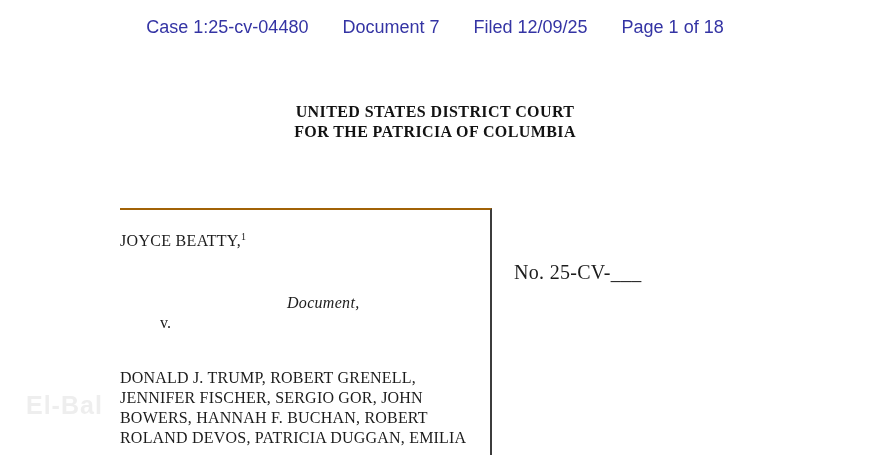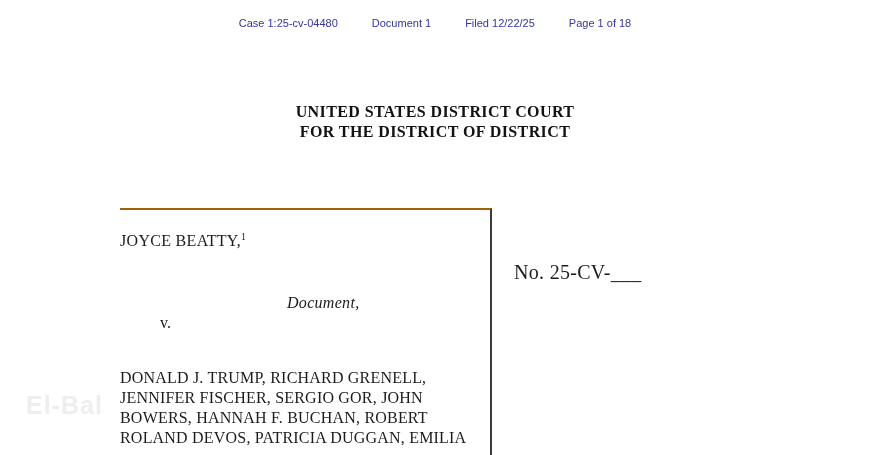--- a/index.html
+++ b/index.html
@@ -12,21 +12,21 @@
     color: #1c1c1c;
   }
 
   .stamp-header {
     position: absolute;
     top: 17px; left: 0; right: 0;
     display: flex;
     justify-content: center;
     gap: 34px;
     font-family: "Liberation Sans", sans-serif;
-    font-size: 11px;
+    font-size: 18px;
     color: #3434a4;
     white-space: nowrap;
   }
 
   .court-heading {
     position: absolute;
     top: 102px; left: 0; right: 0;
     text-align: center;
     font-weight: bold;
     font-size: 16px;
@@ -99,41 +99,41 @@
     pointer-events: none;
   }
 </style>
 </head>
 <body>
 
 <div>
 
   <div class="stamp-header">
     <span>Case 1:25-cv-04480</span>
-    <span>Document 1</span>
-    <span>Filed 12/22/25</span>
+    <span>Document 7</span>
+    <span>Filed 12/09/25</span>
     <span>Page 1 of 18</span>
   </div>
 
   <div class="court-heading">
     <div>UNITED STATES DISTRICT COURT</div>
-    <div>FOR THE DISTRICT OF DISTRICT</div>
+    <div>FOR THE PATRICIA OF COLUMBIA</div>
   </div>
 
   <div class="caption-box">
     <div class="plaintiff-name">
       <span>JOYCE BEATTY,</span><sup>1</sup>
     </div>
 
     <div class="plaintiff-designation">Document,</div>
 
     <div class="versus">v.</div>
 
     <div class="defendants">
-      <div>DONALD J. TRUMP, RICHARD GRENELL,</div>
+      <div>DONALD J. TRUMP, ROBERT GRENELL,</div>
       <div>JENNIFER FISCHER, SERGIO GOR, JOHN</div>
       <div>BOWERS, HANNAH F. BUCHAN, ROBERT</div>
       <div>ROLAND DEVOS, PATRICIA DUGGAN, EMILIA</div>
     </div>
   </div>
 
   <div class="case-number">No. 25-CV-___</div>
 
   <div class="watermark">El-Bal</div>
 

